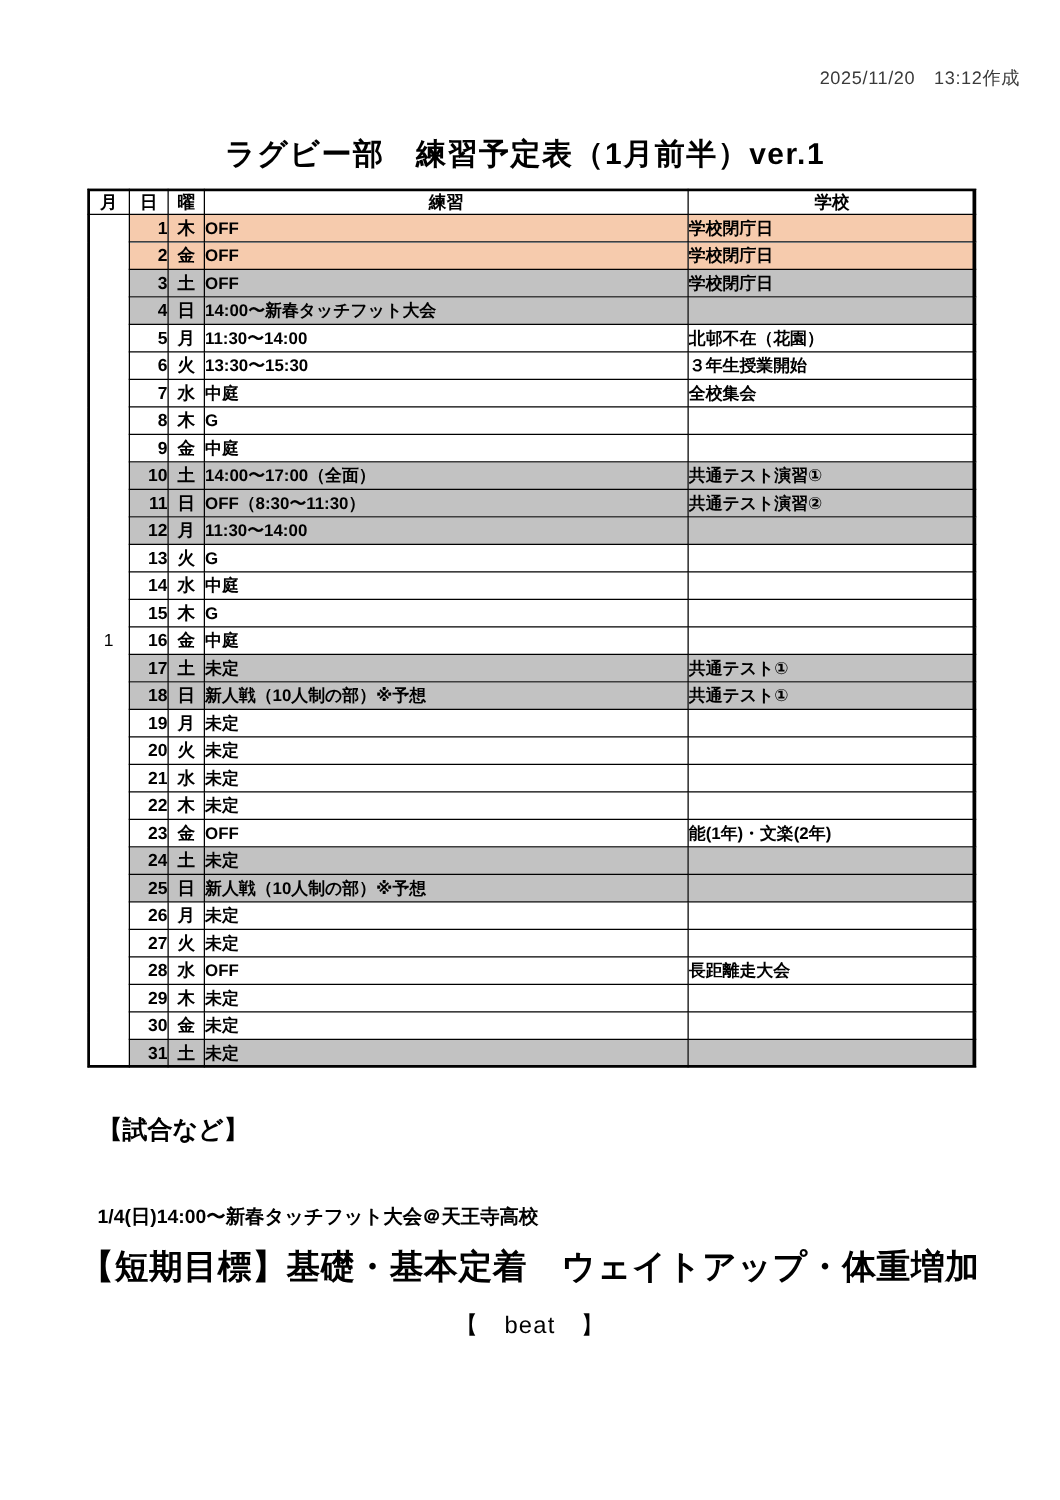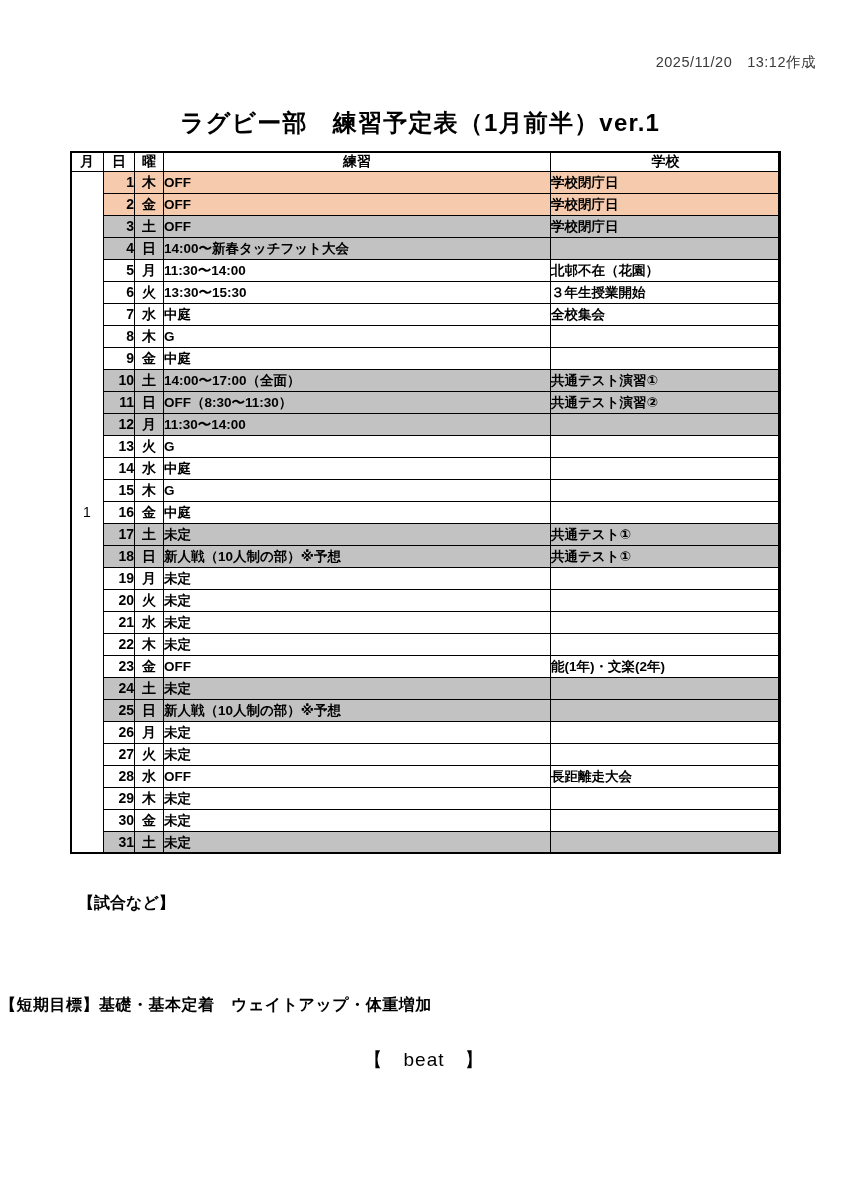--- a/index.html
+++ b/index.html
@@ -130,38 +130,39 @@
   
   .notes {
     position: absolute;
     top: 828px;
     left: 78px;
     font-size: 15.5px;
     font-weight: bold;
     line-height: 23px;
     white-space: pre;
   }
-  .notes .note-head { font-size: 16px; font-family: Liberation Mono, monospace; }
+  .notes .note-head { font-size: 20px; }
 
   .starline {
     position: absolute;
     top: 936px;
     left: 0;
     width: 848px;
     text-align: center;
     font-size: 14.5px;
     font-weight: bold;
     white-space: pre;
   }
   .goal {
     position: absolute;
     top: 976px;
     left: 0;
     width: 848px;
-    font-size: 16px;
+    text-align: center;
+    font-size: 27px;
     font-weight: bold;
     letter-spacing: 0.5px;
     white-space: pre;
   }
   .beat {
     position: absolute;
     top: 1028px;
     left: 0;
     width: 848px;
     text-align: center;
@@ -385,20 +386,21 @@
             <td class="dow-cell">土</td>
             <td class="prac-cell">未定</td>
             <td class="school-cell"></td>
           </tr>
         </tbody>
     </table>
   </div>
 
   <div class="notes">
     <div class="note-head">【試合など】</div>
+    <div>1/4(日)14:00〜新春タッチフット大会＠天王寺高校</div>
   </div>
 
 
   <div class="goal">【短期目標】基礎・基本定着　ウェイトアップ・体重増加</div>
 
   <div class="beat">【　beat　】</div>
 
 </div>
 
 </body></html>

